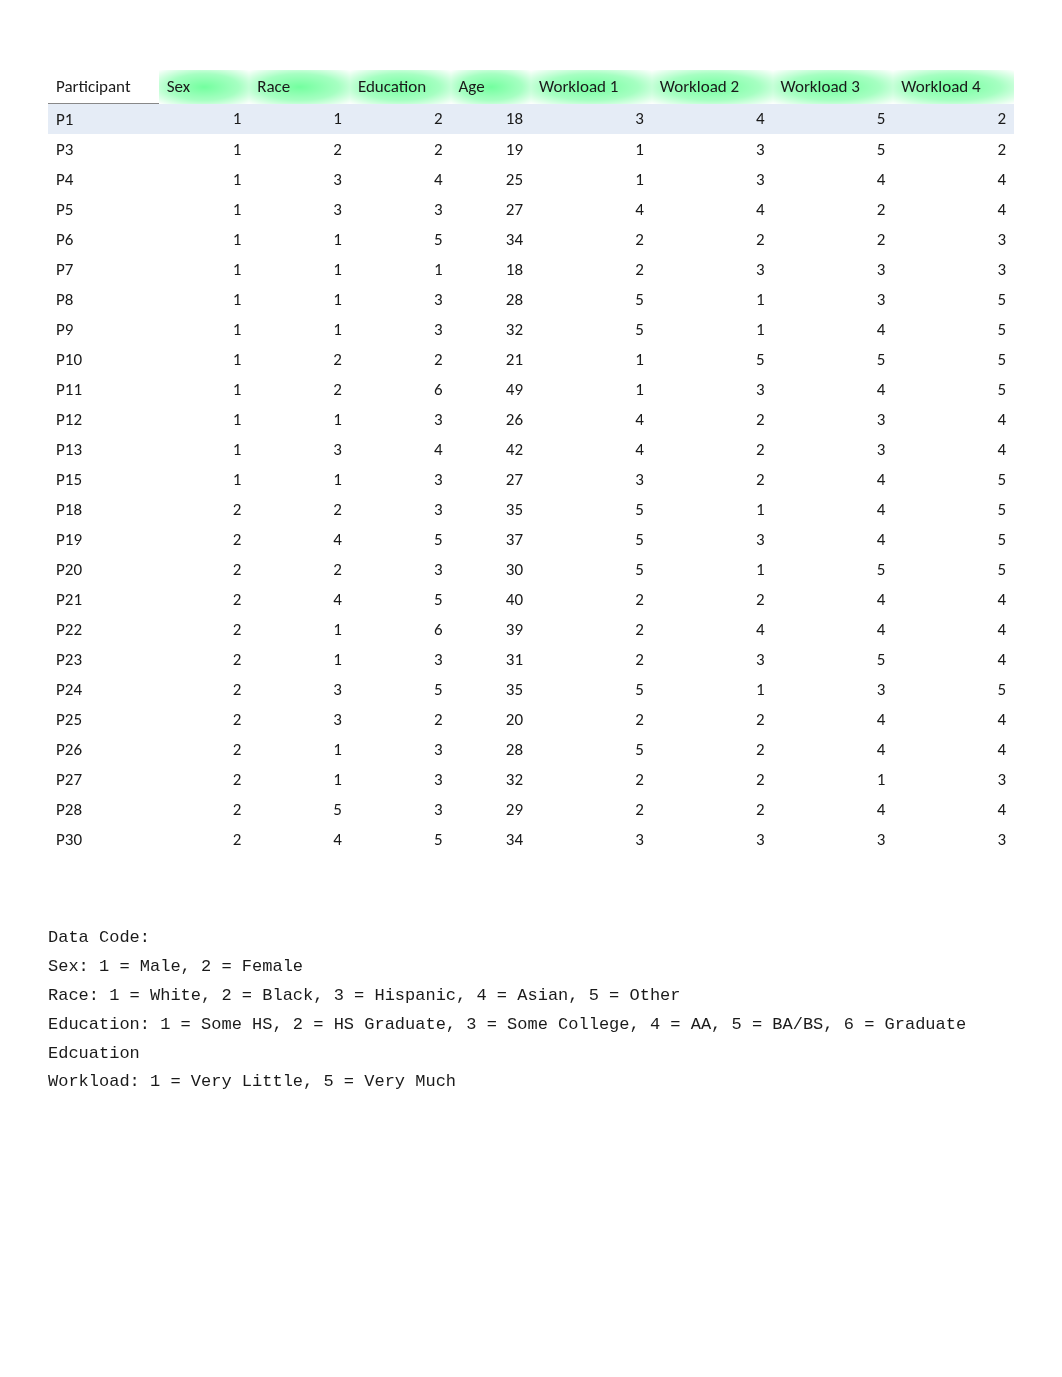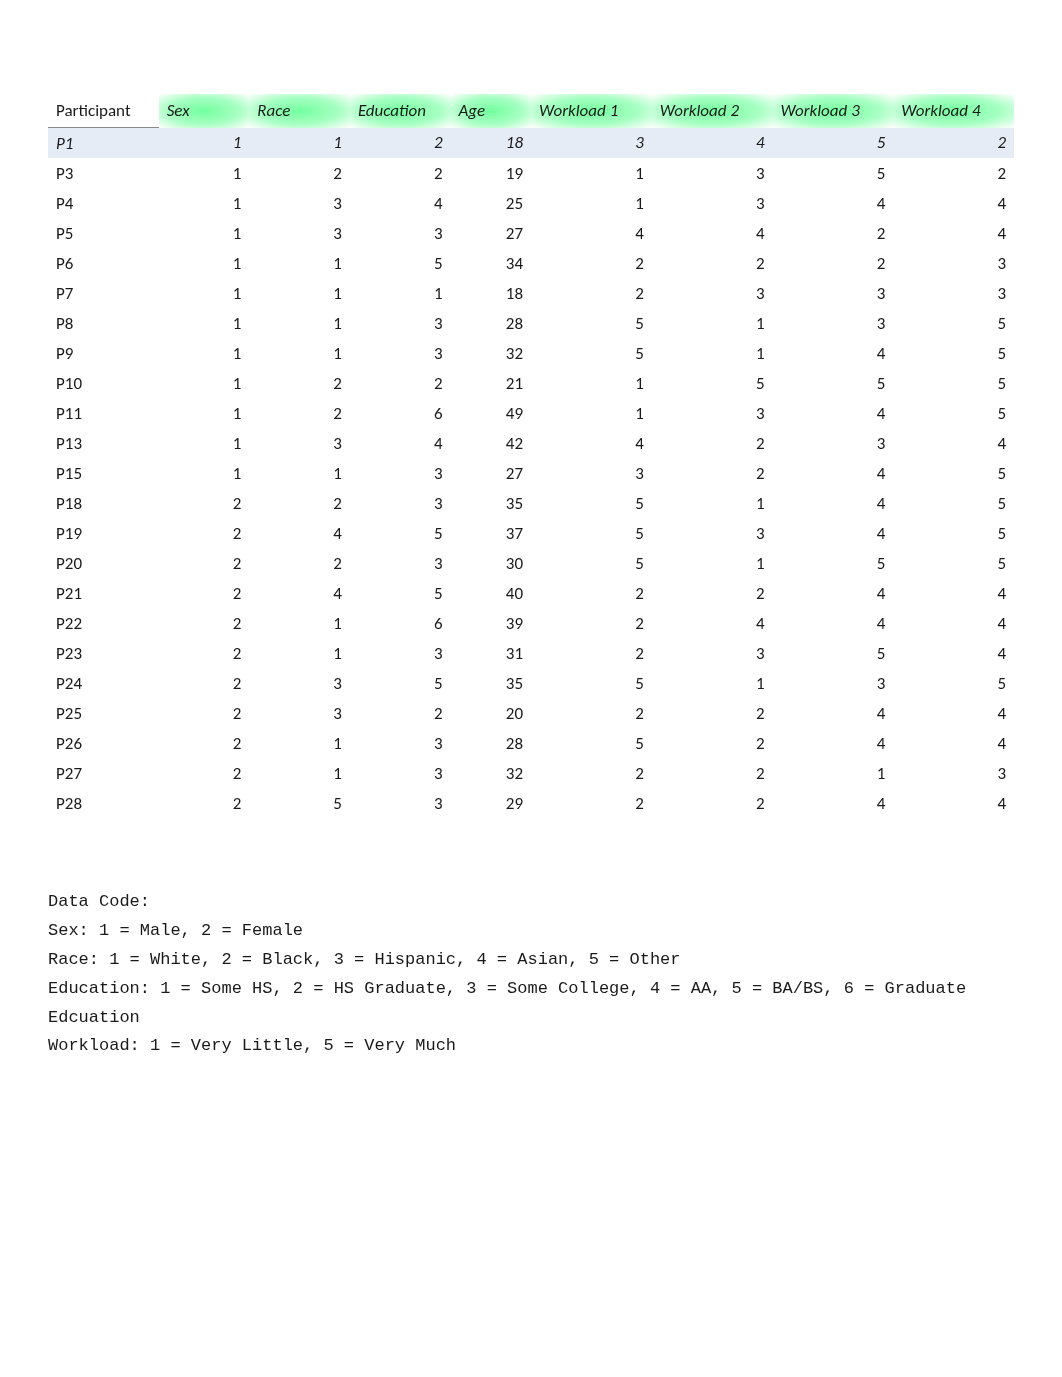--- a/index.html
+++ b/index.html
@@ -5,21 +5,21 @@
   * { box-sizing: border-box; }
   body {
     margin: 0;
     background: #ffffff;
     font-family: Calibri, "Segoe UI", Arial, sans-serif;
     font-size: 17px;
     color: #1a1a1a;
     width: 1062px;
     padding: 70px 48px 40px 48px;
   }
-  .sheet { width: 100%; margin-top: 24px; }
+  .sheet { width: 100%; }
   table {
     border-collapse: collapse;
     width: 100%;
     table-layout: fixed;
   }
   th {
     text-align: left;
     font-weight: 400;
     padding: 6px 8px 6px 8px;
     border-bottom: 1px solid #888;
@@ -29,32 +29,32 @@
   th.hlgreen {
     background: radial-gradient(ellipse at center, rgba(0,255,80,0.55) 0%, rgba(0,255,80,0.35) 55%, rgba(0,255,80,0) 100%);
     border-bottom: none;
   }
   td {
     padding: 4.5px 8px;
     text-align: right;
     vertical-align: middle;
   }
   td.pcol { text-align: left; }
-  tr.selrow td { background: rgba(180,200,230,0.35); font-style: italic; }
+  tr.selrow td { background: rgba(180,200,230,0.35); }
   .col-participant { width: 110px; }
   .col-sex      { width: 90px; }
   .col-race     { width: 100px; }
   .col-edu      { width: 100px; }
   .col-age      { width: 80px; }
   .col-w1       { width: 120px; }
   .col-w2       { width: 120px; }
   .col-w3       { width: 120px; }
   .col-w4       { width: 120px; }
 
-  th.num-head { text-align: left; font-style: italic; }
+  th.num-head { text-align: left; }
 
   .codes {
     margin-top: 70px;
     line-height: 1.7;
     font-family: Liberation Mono, monospace;
   }
 </style>
 </head>
 <body>
 
@@ -189,20 +189,31 @@
           <td>1</td>
           <td>2</td>
           <td>6</td>
           <td>49</td>
           <td>1</td>
           <td>3</td>
           <td>4</td>
           <td>5</td>
         </tr>
         <tr>
+          <td class="pcol">P12</td>
+          <td>1</td>
+          <td>1</td>
+          <td>3</td>
+          <td>26</td>
+          <td>4</td>
+          <td>2</td>
+          <td>3</td>
+          <td>4</td>
+        </tr>
+        <tr>
           <td class="pcol">P13</td>
           <td>1</td>
           <td>3</td>
           <td>4</td>
           <td>42</td>
           <td>4</td>
           <td>2</td>
           <td>3</td>
           <td>4</td>
         </tr>
@@ -330,20 +341,31 @@
         <tr>
           <td class="pcol">P28</td>
           <td>2</td>
           <td>5</td>
           <td>3</td>
           <td>29</td>
           <td>2</td>
           <td>2</td>
           <td>4</td>
           <td>4</td>
+        </tr>
+        <tr>
+          <td class="pcol">P30</td>
+          <td>2</td>
+          <td>4</td>
+          <td>5</td>
+          <td>34</td>
+          <td>3</td>
+          <td>3</td>
+          <td>3</td>
+          <td>3</td>
         </tr>
       </tbody>
   </table>
 
   <div class="codes">
     <div>Data Code:</div>
     <div>Sex: 1 = Male, 2 = Female</div>
     <div>Race: 1 = White, 2 = Black, 3 = Hispanic, 4 = Asian, 5 = Other</div>
     <div>Education: 1 = Some HS, 2 = HS Graduate, 3 = Some College, 4 = AA, 5 = BA/BS, 6 = Graduate Edcuation</div>
     <div>Workload: 1 = Very Little, 5 = Very Much</div>

